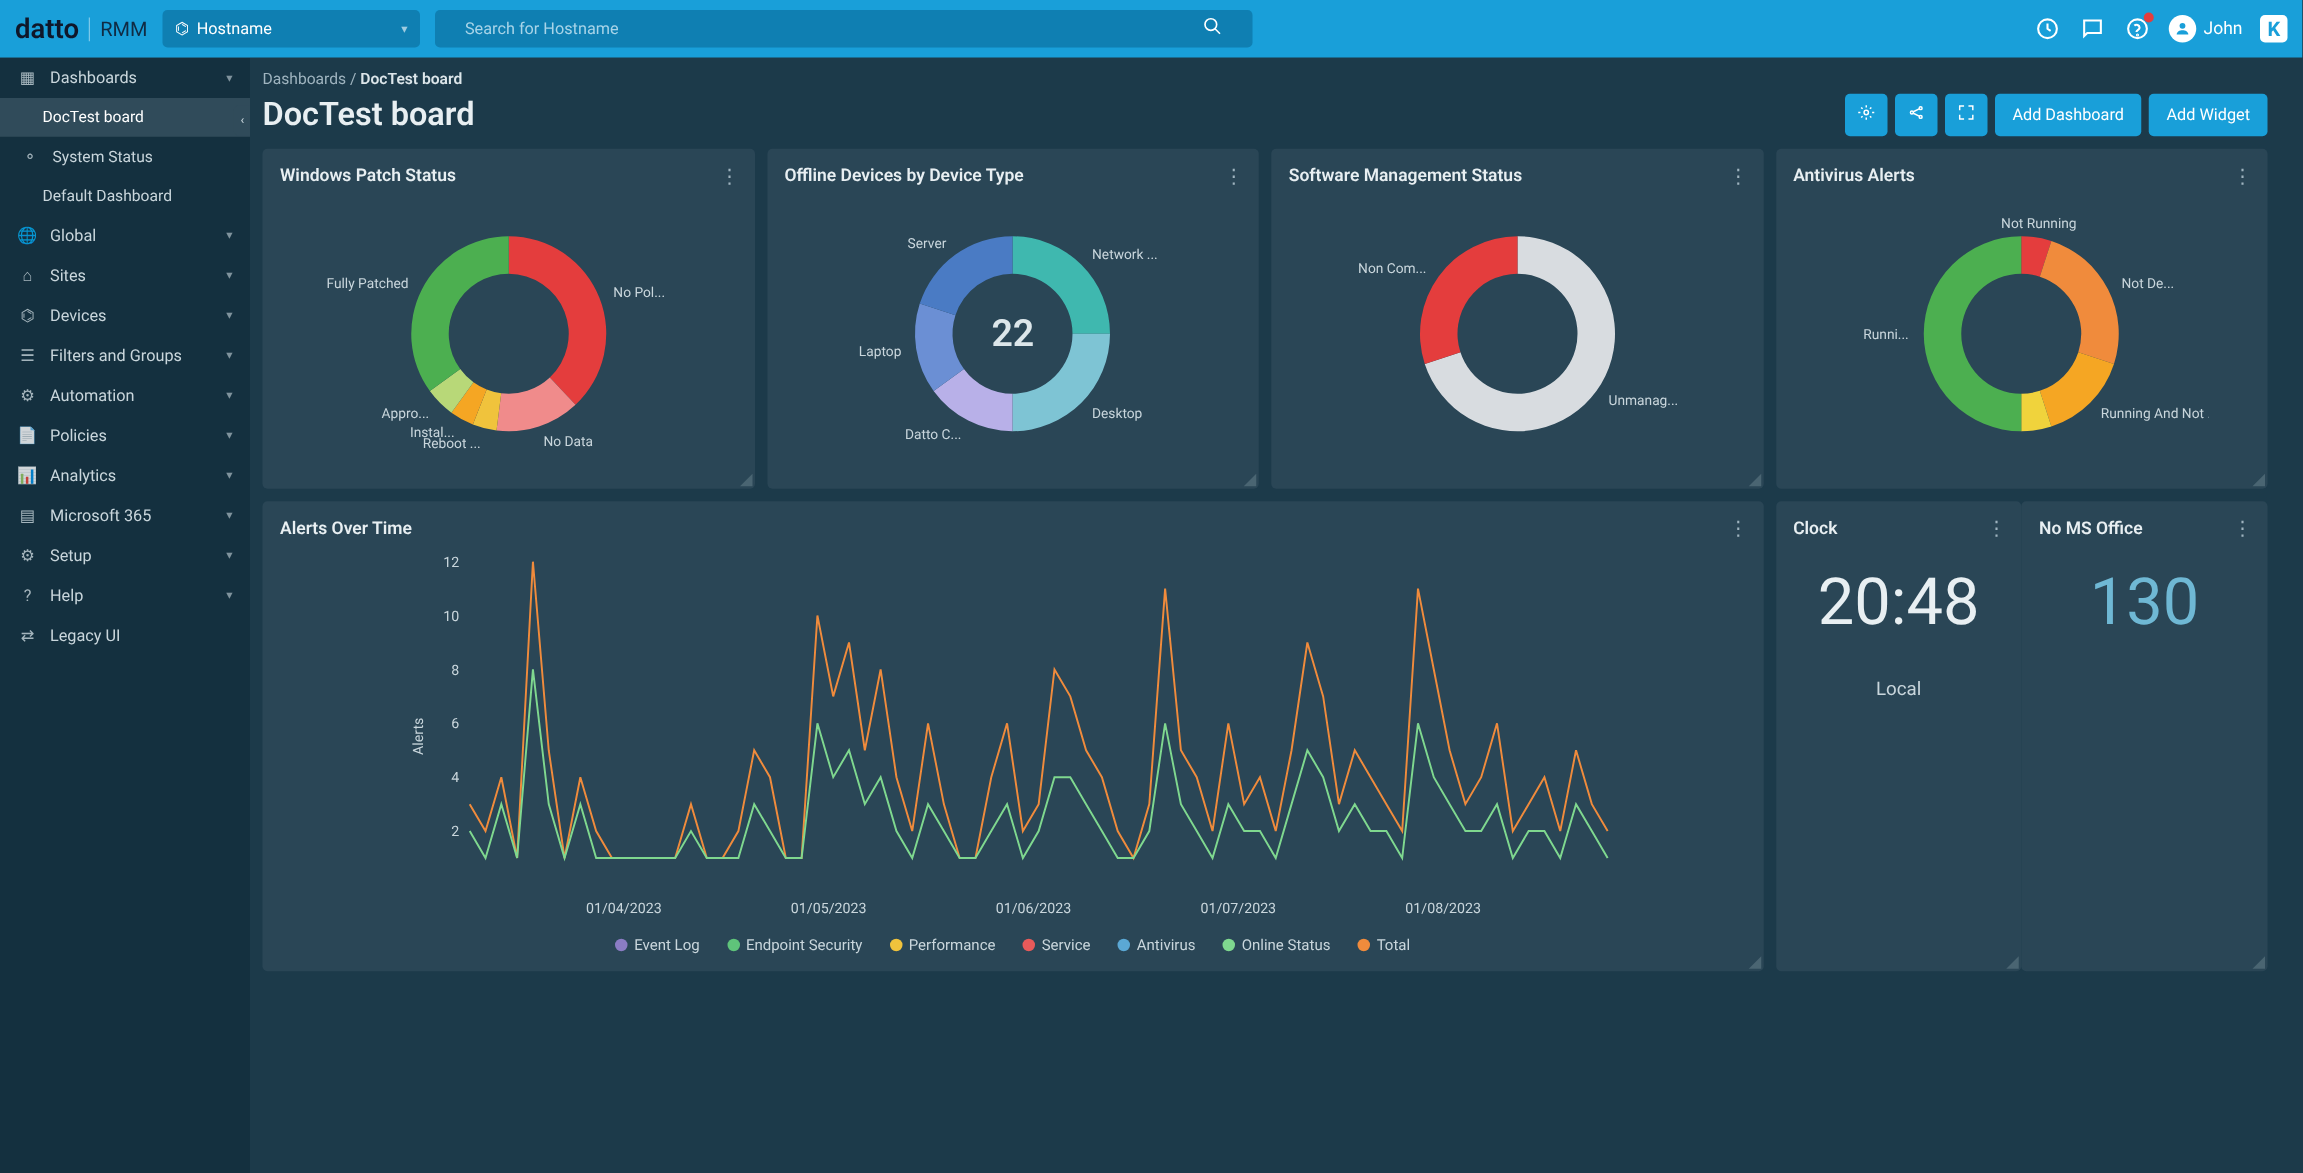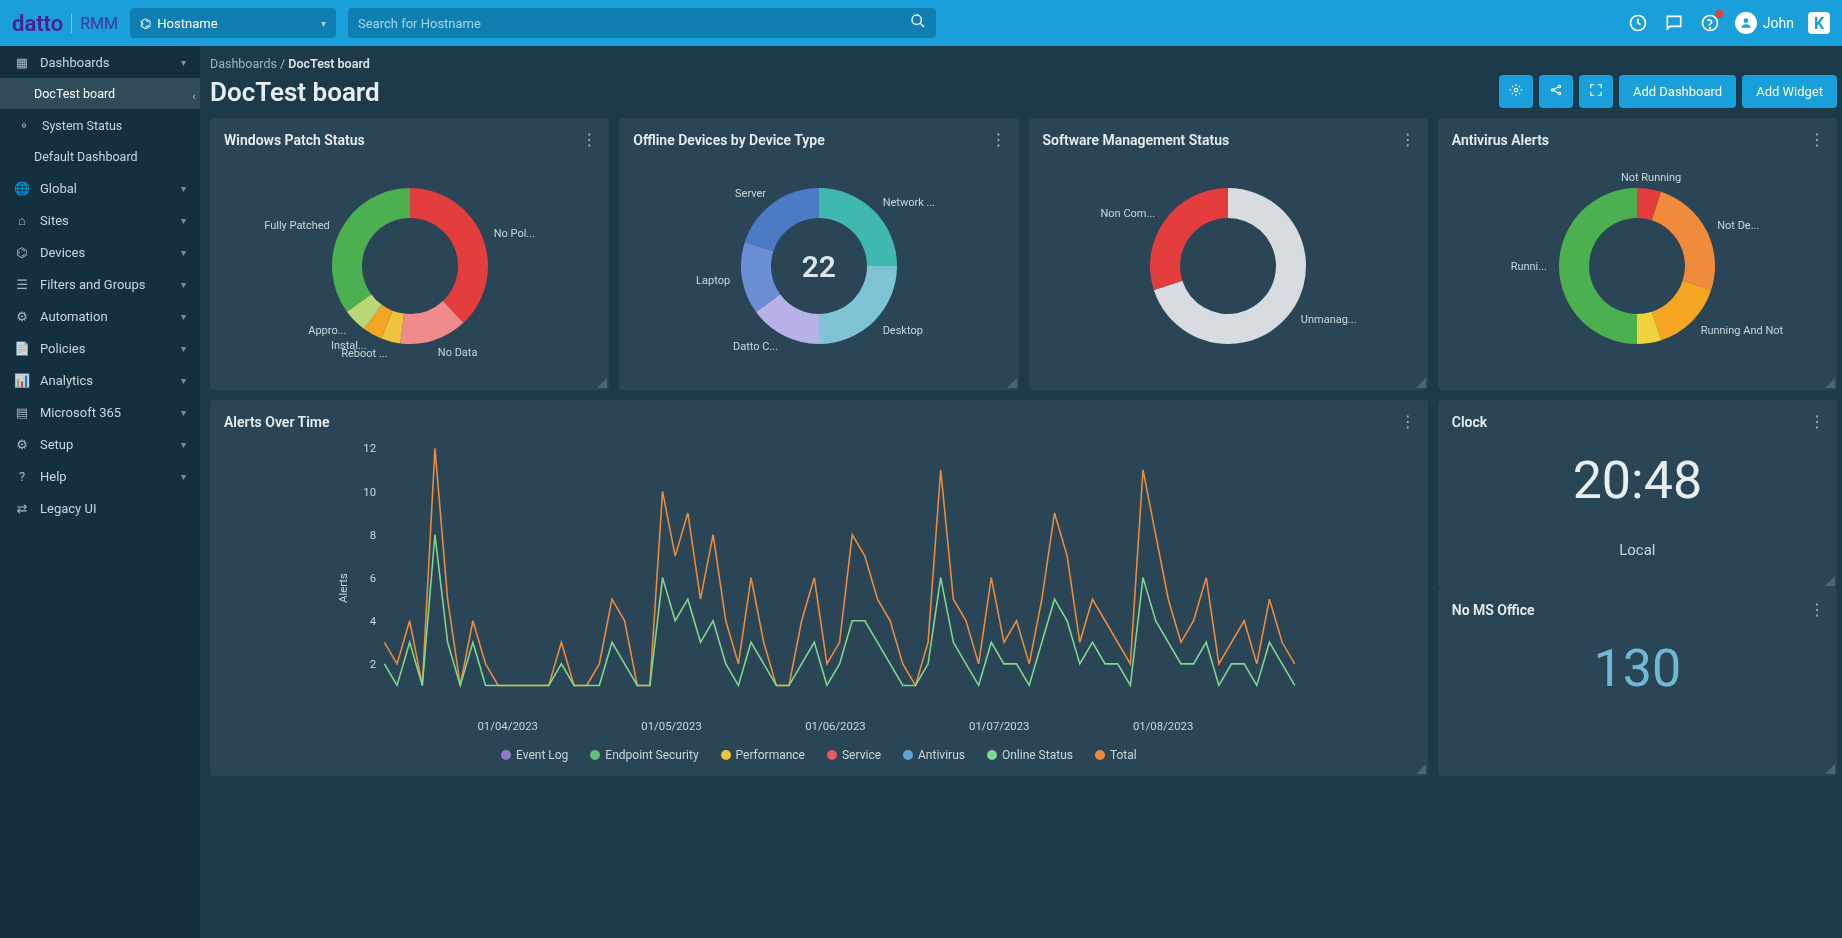--- a/index.html
+++ b/index.html
@@ -1,38 +1,38 @@
 <!DOCTYPE html>
 <html><head>
 <meta charset="utf-8">
 <style>
 *{box-sizing:border-box;margin:0;padding:0;font-family:-apple-system,BlinkMacSystemFont,"Segoe UI",Roboto,sans-serif}
 body{background:#1c3a4a;color:#dce6ea;overflow:hidden;width:1842px;height:938px}
 .topbar{height:46px;background:#199fd9;display:flex;align-items:center;padding:0 12px;gap:12px}
-.logo{display:flex;align-items:center;gap:6px;font-weight:600;color:#4c1d95;font-size:22px}
+.logo{display:flex;align-items:center;gap:6px;font-weight:600;color:#0f172a;font-size:22px}
 .logo-sub{opacity:.85;font-weight:400;border-left:1px solid rgba(255,255,255,.5);padding-left:8px;margin-left:2px;font-size:16px}
 .hostname-select{width:206px;height:30px;background:#0f7fb2;border:none;border-radius:4px;display:flex;align-items:center;padding:0 10px;color:#fff;font-size:13px;justify-content:space-between}
-.search-box{width:588px;height:30px;background:#0f7fb2;border-radius:4px;display:flex;align-items:center;padding:0 10px}
+.search-box{width:654px;height:30px;background:#0f7fb2;border-radius:4px;display:flex;align-items:center;padding:0 24px}
 .search-box input{flex:1;background:transparent;border:none;color:#fff;font-size:13px;outline:none}
 .search-box input::placeholder{color:#a8d4e8}
 .top-right{margin-left:auto;display:flex;align-items:center;gap:14px;color:#fff}
 .top-icon{width:22px;height:22px;display:flex;align-items:center;justify-content:center;cursor:pointer}
 .user-chip{display:flex;align-items:center;gap:6px;font-size:14px}
 .avatar{width:22px;height:22px;border-radius:50%;background:#fff;color:#199fd9;display:flex;align-items:center;justify-content:center}
 .k-badge{width:22px;height:22px;border-radius:4px;background:#fff;color:#199fd9;display:flex;align-items:center;justify-content:center;font-weight:700}
 .layout{display:flex;height:calc(100% - 46px)}
 .sidebar{width:200px;background:#14303f;overflow-y:auto;position:relative}
 .side-item{display:flex;align-items:center;padding:8px 14px;font-size:13px;color:#c9d6dc;cursor:pointer;gap:10px}
 .side-item.head{justify-content:space-between}
 .side-item.sub{padding-left:34px;font-size:12.5px}
 .side-item.active{background:#304b5a;color:#fff}
 .side-icon{width:16px;height:16px;display:flex;align-items:center;justify-content:center;opacity:.8}
 .chev{font-size:10px;opacity:.6}
 .collapse-handle{position:absolute;right:-1px;top:38px;width:14px;height:24px;background:#304b5a;border-radius:4px 0 0 4px;display:flex;align-items:center;justify-content:center;font-size:10px;color:#c9d6dc}
-.main{flex:1;padding:10px 5px 12px 10px;overflow:auto}
+.main{flex:1;padding:10px 28px 12px 10px;overflow:auto}
 .crumbs{font-size:12.5px;color:#9fb4bf;margin-bottom:4px}
 .crumbs b{color:#dce6ea;font-weight:600}
 .title-row{display:flex;align-items:center;justify-content:space-between;margin-bottom:10px}
 .title{font-size:26px;font-weight:600;color:#e8eff2}
 .btn-row{display:flex;gap:6px}
 .btn{background:#199fd9;color:#fff;border:none;border-radius:4px;padding:8px 14px;font-size:13px;cursor:pointer}
 .btn.icon-only{padding:8px 10px}
 .grid{display:grid;grid-template-columns:repeat(4,1fr);gap:10px}
 .widget{background:#2a4656;border-radius:4px;padding:14px;position:relative}
 .widget-title{font-size:14px;font-weight:600;color:#e8eff2;margin-bottom:8px}
@@ -351,21 +351,21 @@
               <span>Online Status</span>
             </div>
             <div class="leg-item">
               <span class="leg-dot" style="background:#f08b3c"></span>
               <span>Total</span>
             </div>
           </div>
         <div class="resize-handle"></div>
       </div>
 
-      <div style="display:flex;flex-direction:column;gap:0">
+      <div style="display:flex;flex-direction:row;gap:0">
         <div class="widget" style="flex:1">
           <div class="widget-title">Clock</div>
           <div class="widget-menu">⋮</div>
           <div class="big-num">20:48</div>
           <div class="sub-label">Local</div>
           <div class="resize-handle"></div>
         </div>
         <div class="widget" style="flex:1">
           <div class="widget-title">No MS Office</div>
           <div class="widget-menu">⋮</div>

